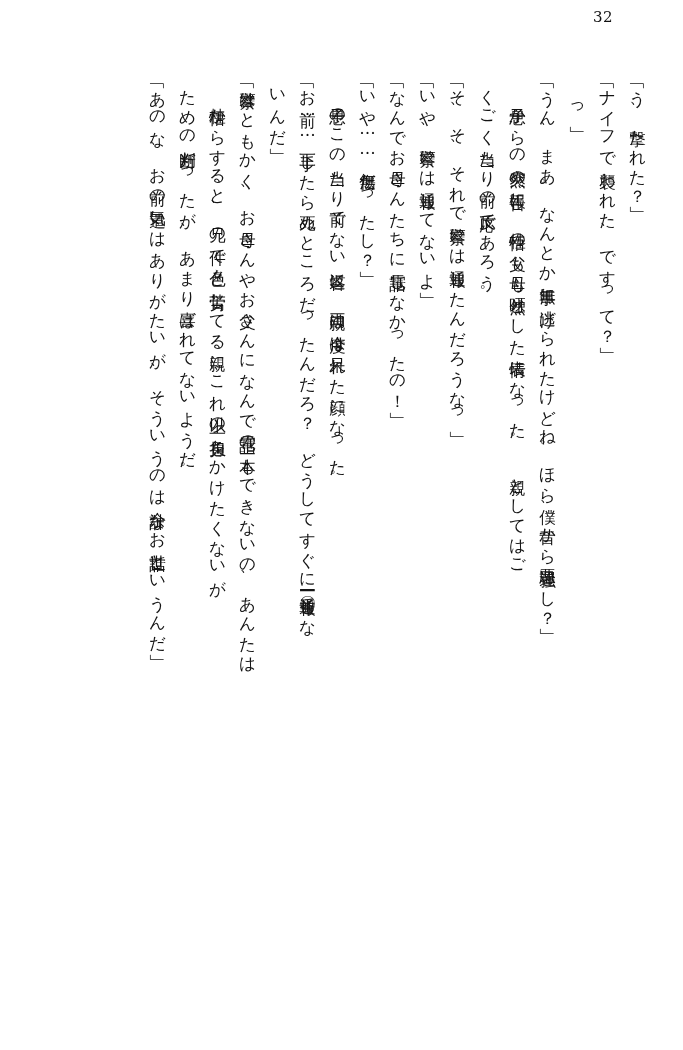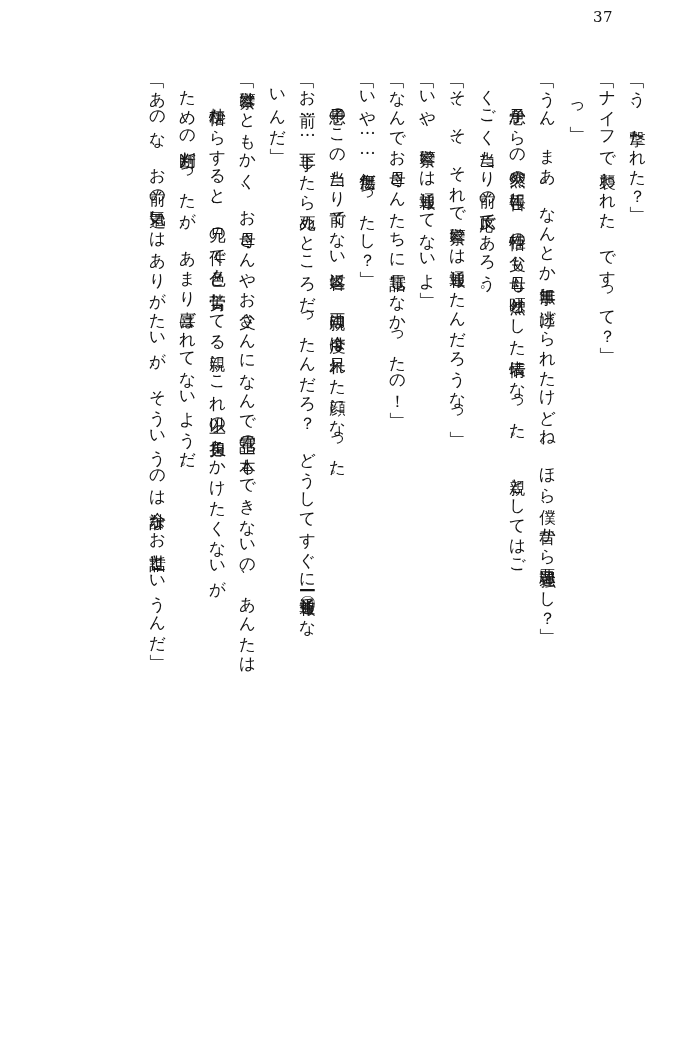--- a/index.html
+++ b/index.html
@@ -56,21 +56,21 @@
   }
   .column.indent {
     padding-top: 17px;
   }
 </style>
 </head>
 <body>
 
 <div id="page">
 
-  <div id="page-number">37</div>
+  <div id="page-number">32</div>
 
   <div id="text-body">
     <div class="column">「う、撃たれた？」</div>
     <div class="column">「ナイフで襲われた、ですって？」</div>
     <div class="column indent">っ」</div>
     <div class="column">「うん、まあ。なんとか無事に逃げられたけどね。ほら僕、昔から悪運強いし？」</div>
     <div class="column indent">息子からの突然の報告に、桂悟の父も母も唖然とした表情になった。　親としてはご</div>
     <div class="column">くごく当たり前の反応であろう。</div>
     <div class="column">「そ、そ、それで警察には通報したんだろうなっ」</div>
     <div class="column">「いや、警察には通報してないよ」</div>

